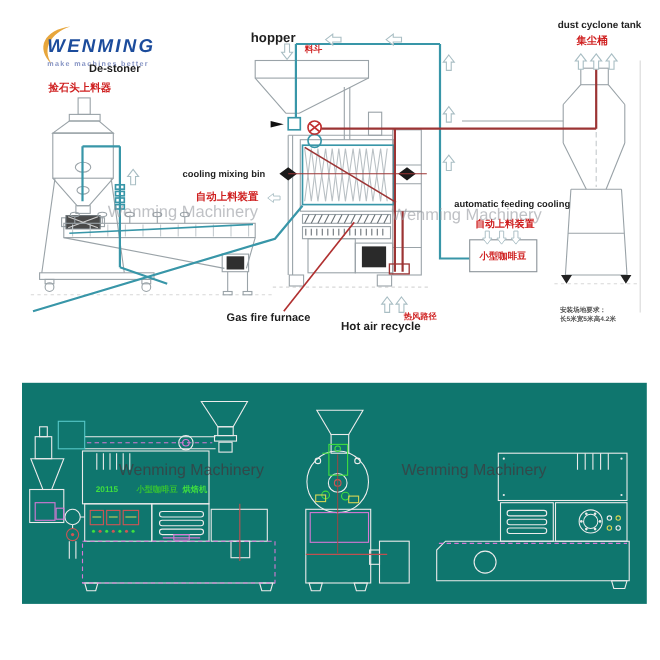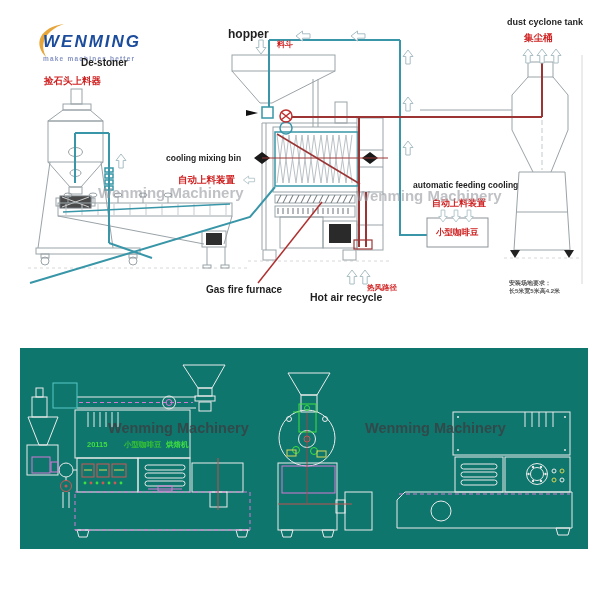--- a/index.html
+++ b/index.html
@@ -1,21 +1,21 @@
 <!DOCTYPE html>
 <html><head>
 <meta charset="utf-8">
 <style>
   html,body{margin:0;padding:0;background:#fff;}
   #stage{position:relative;width:600px;height:600px;background:#ffffff;overflow:hidden;
          font-family:"Liberation Sans",sans-serif;}
   svg{position:absolute;left:0;top:0;display:block;}
   .lbl{position:absolute;font-weight:bold;color:#1f1f1f;white-space:nowrap;line-height:1;}
   .red{color:#cf1f1f;}
-  .wm{position:absolute;font-weight:bold;white-space:nowrap;line-height:1;pointer-events:none;}
+  .wm{position:absolute;font-weight:normal;white-space:nowrap;line-height:1;pointer-events:none;}
   .wm-top{color:rgba(148,152,158,0.6);font-size:15px;}
   .wm-bot{color:rgba(60,60,64,0.78);font-size:14.5px;}
   #brand{position:absolute;left:20px;top:15px;width:150px;height:55px;}
   #brand .word{position:absolute;left:23px;top:17px;font-weight:700;font-style:italic;
        color:#1c4c9c;font-size:17px;letter-spacing:2px;}
   #brand .tag{position:absolute;left:23px;top:40px;font-weight:bold;color:#8694c4;
        font-size:6.5px;letter-spacing:1.2px;}
   #cad-panel{position:absolute;left:20px;top:348px;width:568px;height:201px;background:#0f766e;}
   .note{position:absolute;color:#555;font-size:6px;line-height:1.2;font-weight:bold;}
 </style>

